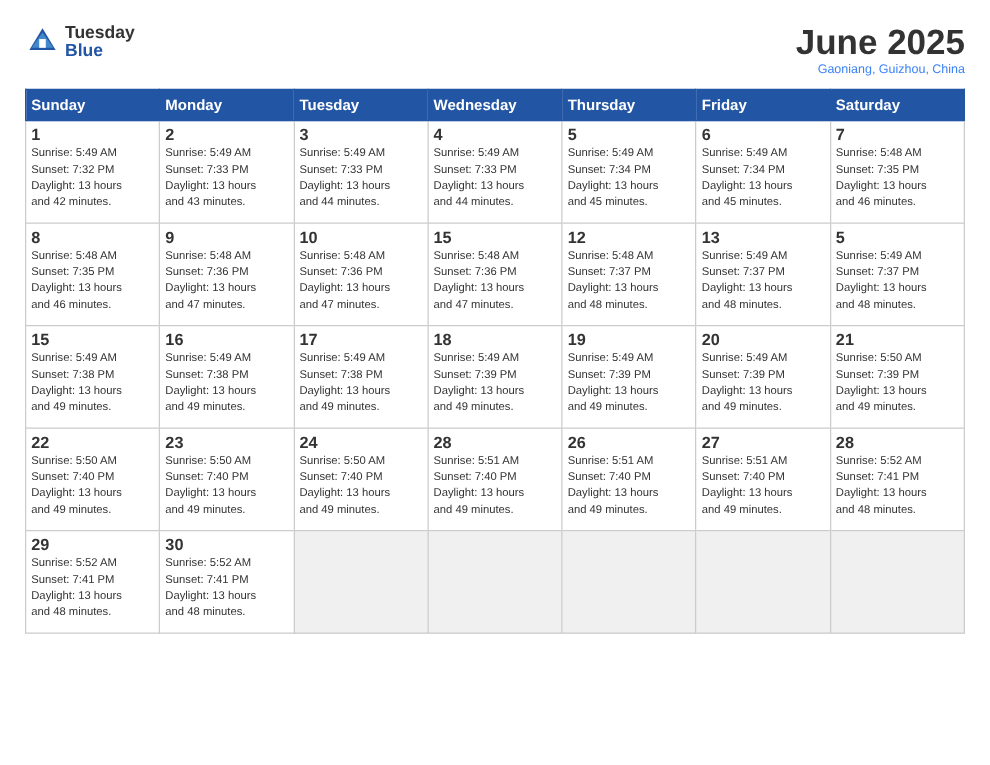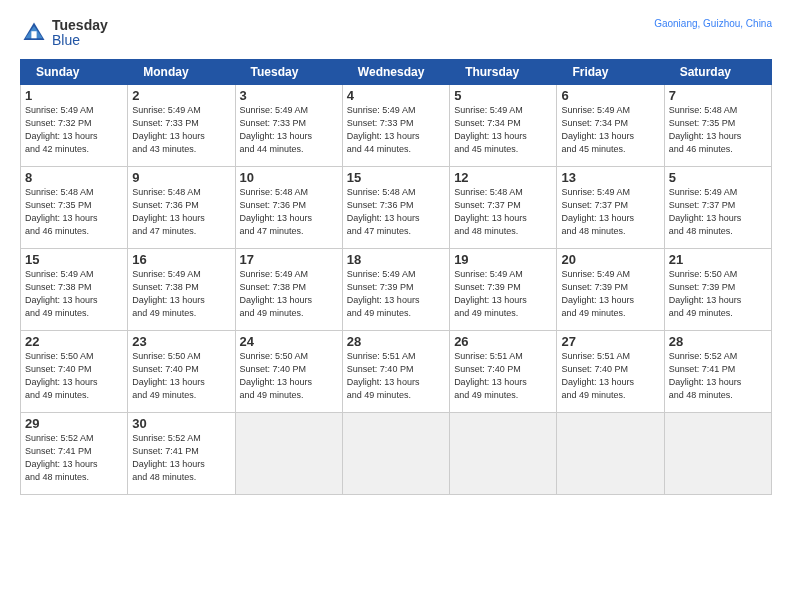--- a/index.html
+++ b/index.html
@@ -32,21 +32,21 @@
       flex-direction: column;
       line-height: 1.1;
     }
     .logo-general {
       font-size: 14px;
       font-weight: bold;
       color: #333;
     }
     .logo-blue {
       font-size: 14px;
-      font-weight: normal;
+      font-weight: bold;
       color: #2255a4;
     }
     .logo-icon {
       width: 28px;
       height: 28px;
     }
     .title-block {
       text-align: right;
     }
     .cal-title {
@@ -61,21 +61,21 @@
     .calendar {
       width: 100%;
       border-collapse: collapse;
       table-layout: fixed;
     }
     .calendar th {
       background: #2255a4;
       color: #fff;
       font-size: 12px;
       font-weight: bold;
-      padding: 5px 15px;
+      padding: 5px 4px;
       text-align: left;
       border: 1px solid #2255a4;
     }
     .calendar td {
       vertical-align: top;
       border: 1px solid #ccc;
       padding: 3px 4px;
       font-size: 9.5px;
       color: #333;
       height: 82px;
@@ -107,20 +107,21 @@
         <polygon points="16,4 28,24 4,24" fill="#2255a4"></polygon>
         <polygon points="16,8 26,22 6,22" fill="#4488cc"></polygon>
         <rect x="13" y="14" width="6" height="8" fill="#fff"></rect>
       </svg>
       <div class="logo-text">
         <span class="logo-general">Tuesday</span>
         <span class="logo-blue">Blue</span>
       </div>
     </div>
     <div class="title-block">
+      <div class="cal-title">June 2025</div>
       <div class="cal-subtitle">Gaoniang, Guizhou, China</div>
     </div>
   </div>
 
   <table class="calendar">
     <thead>
       <tr>
 
       <th>Sunday</th>
           <th>Monday</th>

